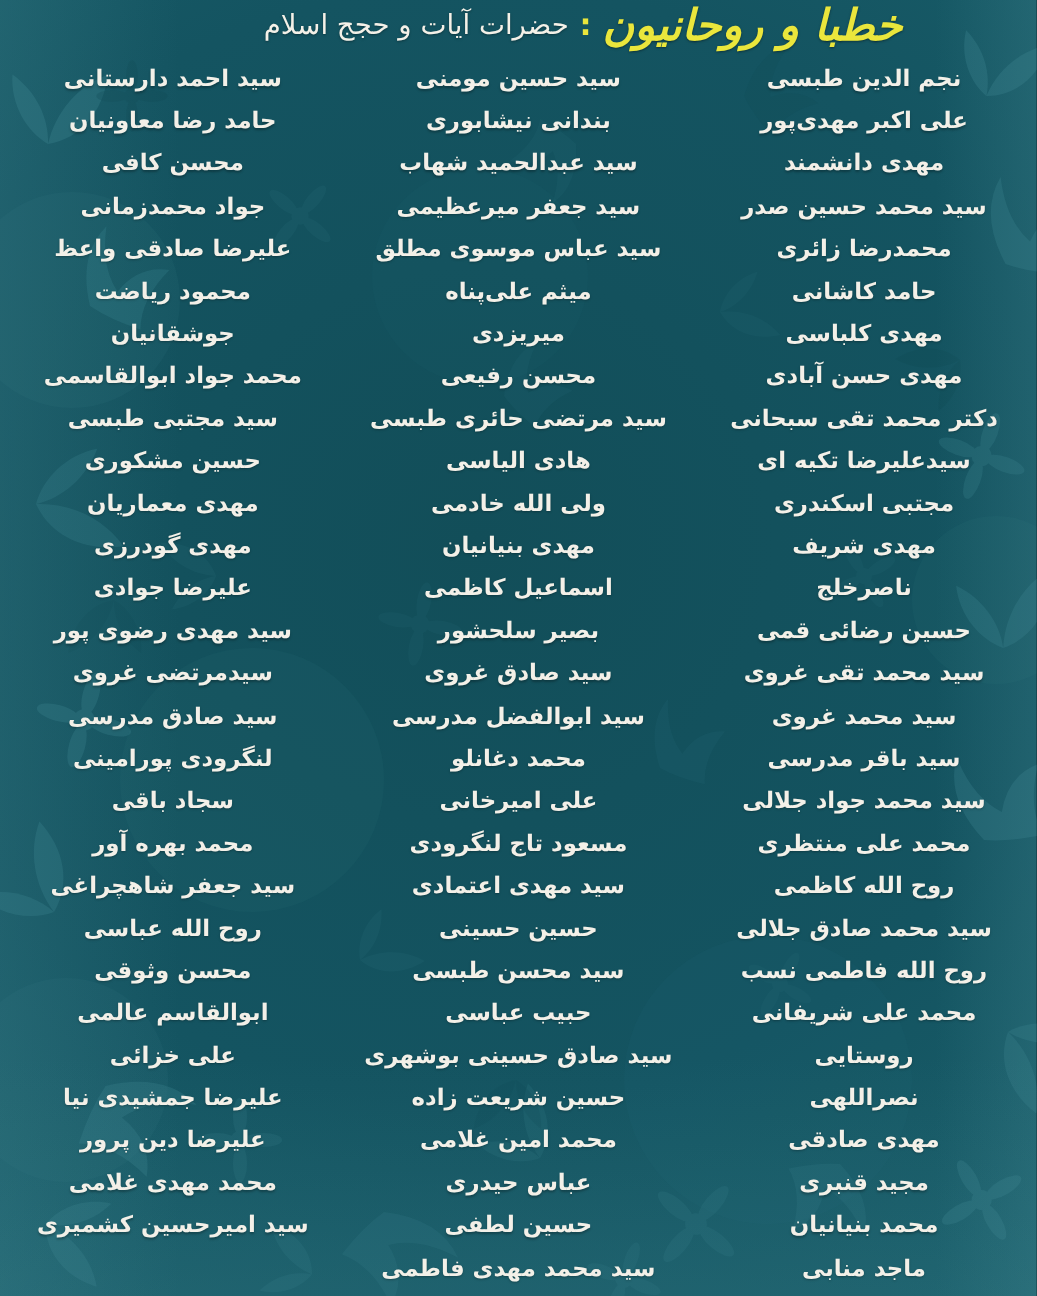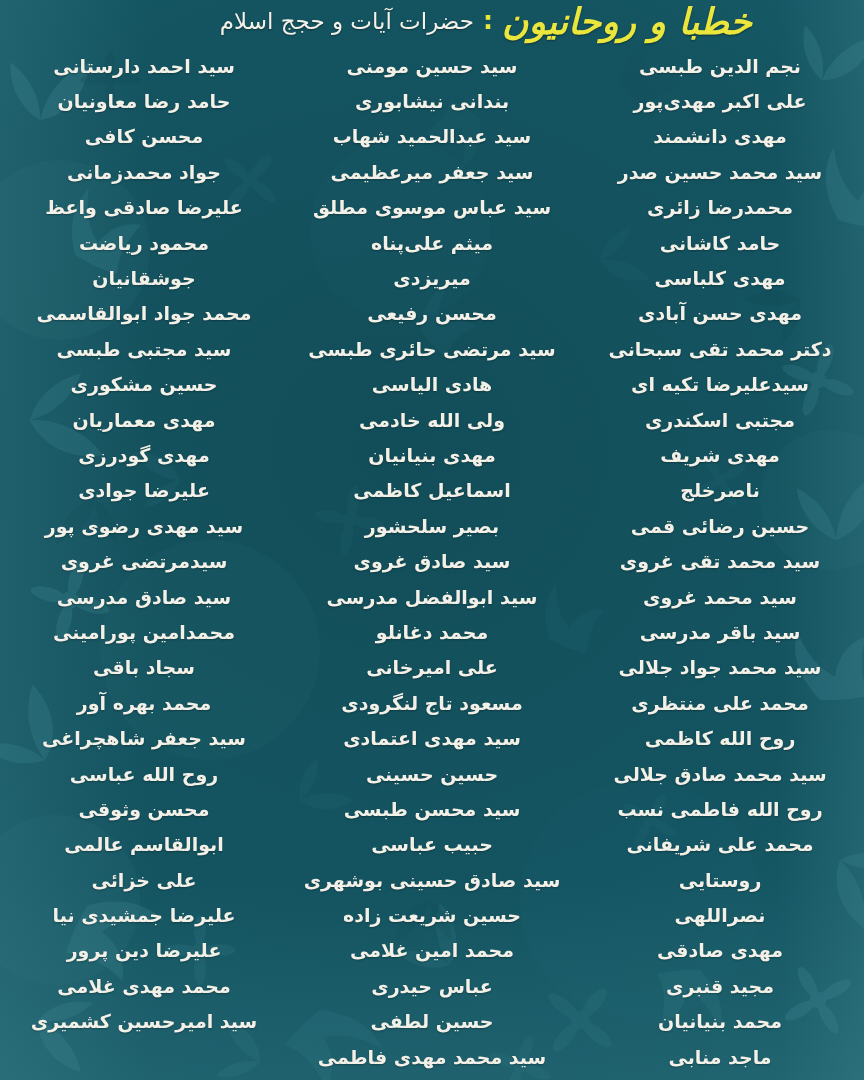--- a/index.html
+++ b/index.html
@@ -164,21 +164,21 @@
       <div class="cell">بصیر سلحشور</div>
       <div class="cell">سید مهدی رضوی پور</div>
       <div class="cell">سید محمد تقی غروی</div>
       <div class="cell">سید صادق غروی</div>
       <div class="cell">سیدمرتضی غروی</div>
       <div class="cell">سید محمد غروی</div>
       <div class="cell">سید ابوالفضل مدرسی</div>
       <div class="cell">سید صادق مدرسی</div>
       <div class="cell">سید باقر مدرسی</div>
       <div class="cell">محمد دغانلو</div>
-      <div class="cell">محمدامین پورامینی</div>
+      <div class="cell">لنگرودی پورامینی</div>
       <div class="cell">سید محمد جواد جلالی</div>
       <div class="cell">علی امیرخانی</div>
       <div class="cell">سجاد باقی</div>
       <div class="cell">محمد علی منتظری</div>
       <div class="cell">مسعود تاج لنگرودی</div>
       <div class="cell">محمد بهره آور</div>
       <div class="cell">روح الله کاظمی</div>
       <div class="cell">سید مهدی اعتمادی</div>
       <div class="cell">سید جعفر شاهچراغی</div>
       <div class="cell">سید محمد صادق جلالی</div>

